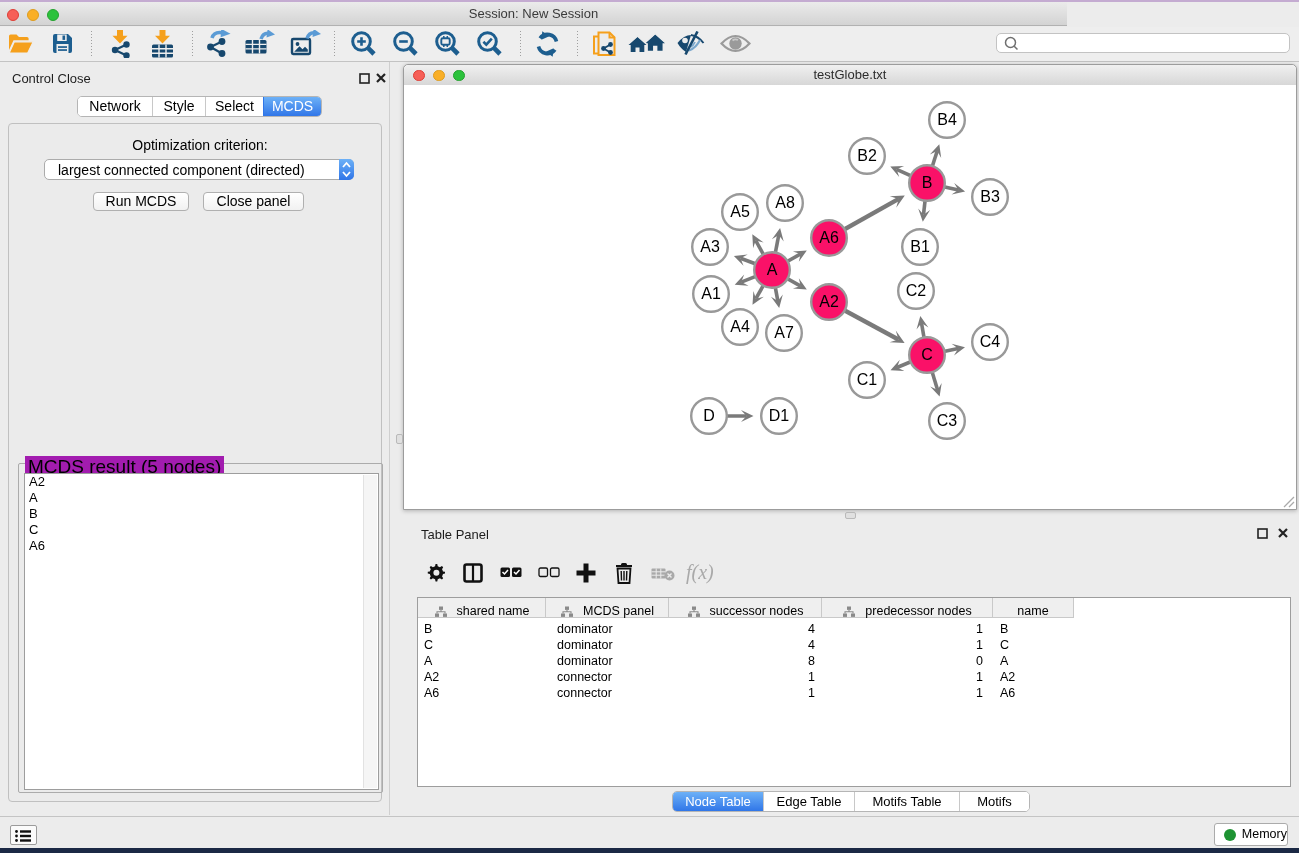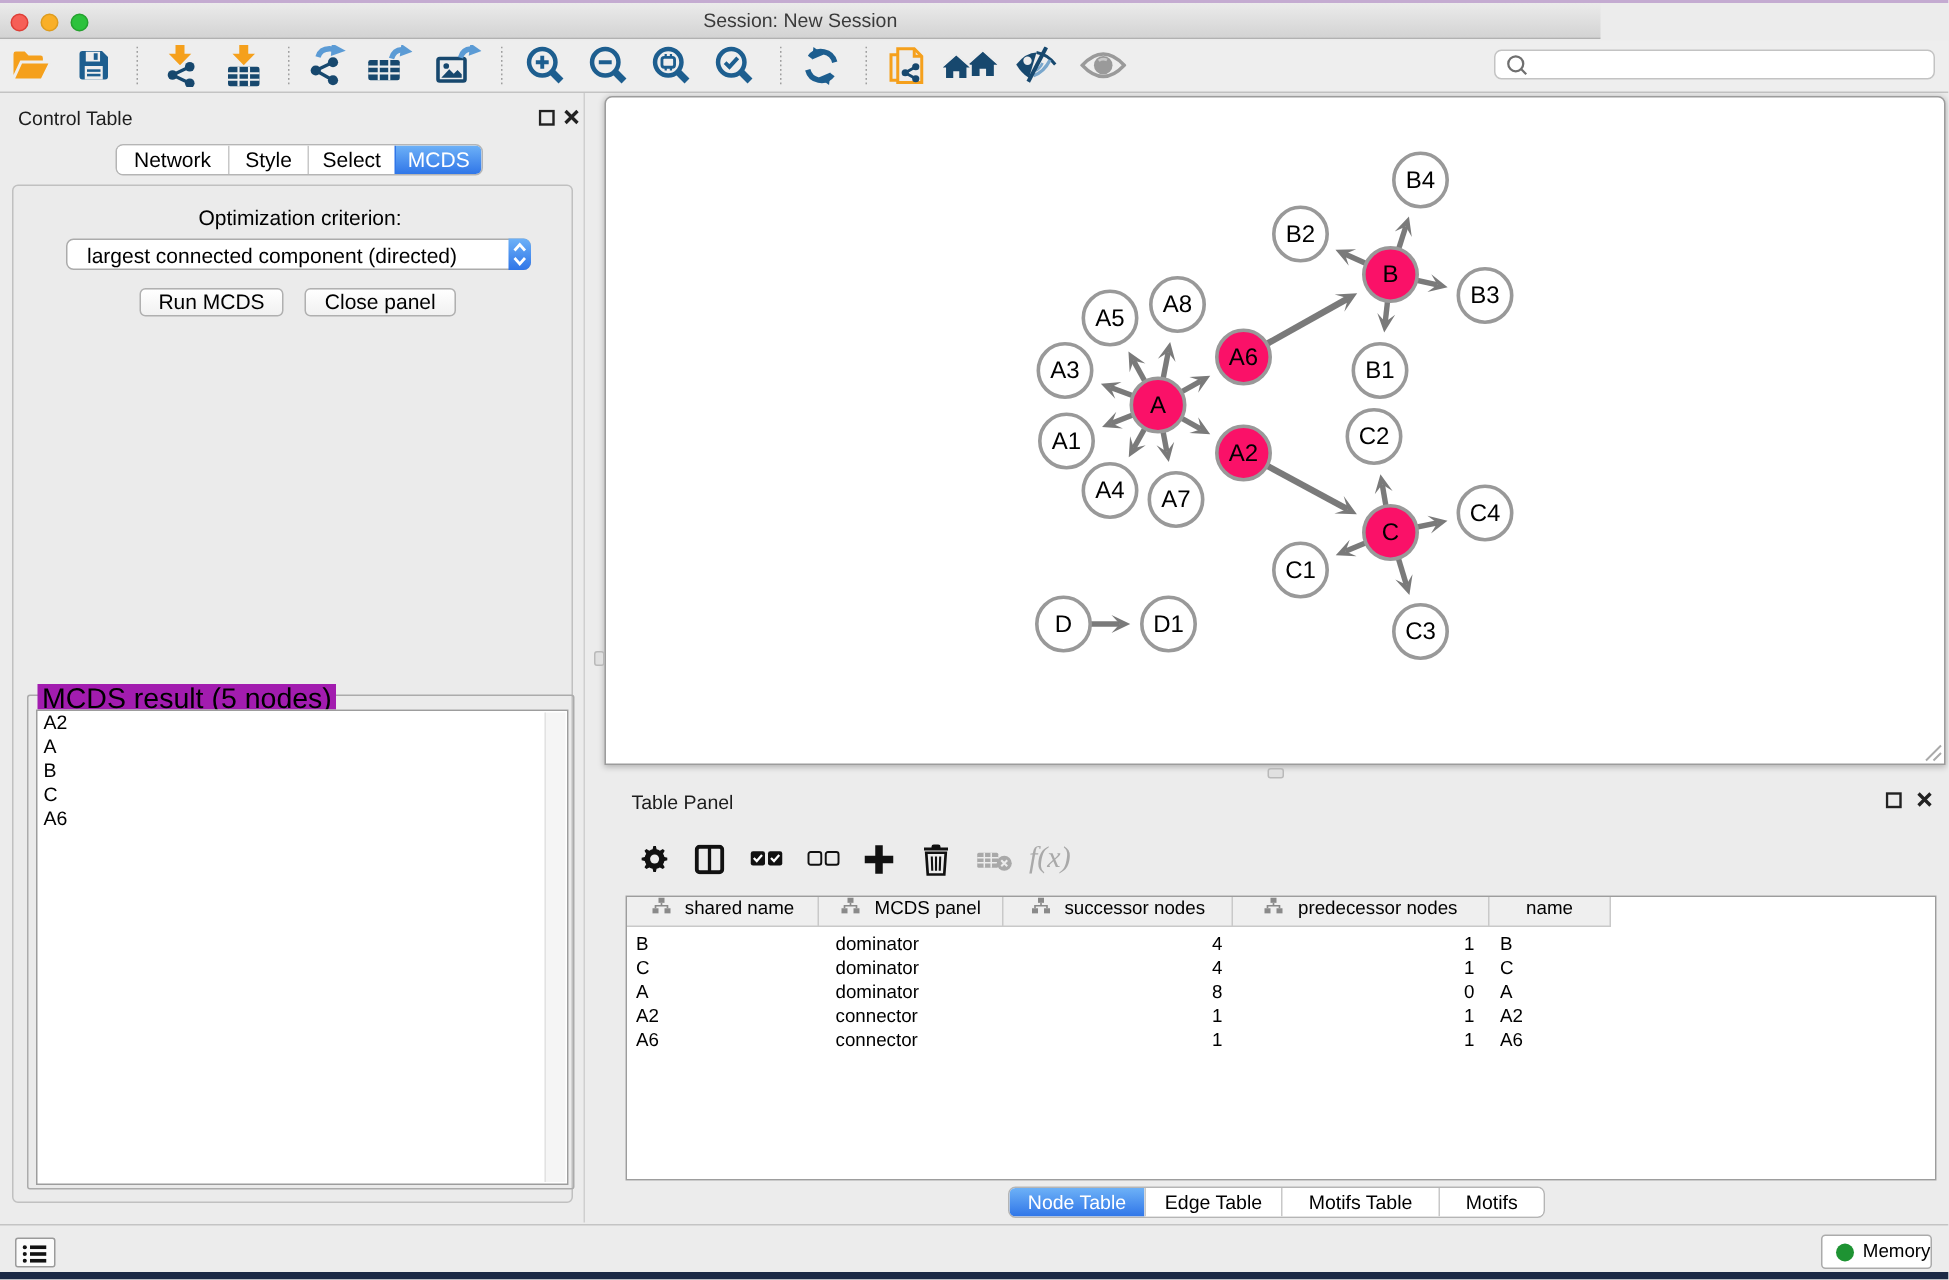--- a/index.html
+++ b/index.html
@@ -56,21 +56,21 @@
 #canvas { position:absolute; left:0; top:20px; width:892px; height:423px; background:#fff; overflow:hidden; }
 
 .vshandle { position:absolute; left:396px; top:434px; width:7px; height:10px; background:#e0e0e0; border:1px solid #b9b9b9; border-radius:2px; }
 .hshandle { position:absolute; left:845px; top:512px; width:11px; height:7px; background:#e0e0e0; border:1px solid #b9b9b9; border-radius:2px; }
 
 #tpanel { left:403px; top:520px; width:896px; height:295px; background:#ececec; }
 #tpanel .phead { position:absolute; left:18px; top:7px; font-size:13px; color:#1d1d1d; }
 #ttoolbar { position:absolute; left:14px; top:38px; height:30px; }
 #tablebox { position:absolute; left:14px; top:77px; width:874px; height:190px; background:#fff; border:1px solid #9d9d9d; }
 #thead { position:absolute; left:0; top:0; height:20px; background:#efefef; border-bottom:1px solid #c9c9c9; }
-.th { position:absolute; top:0; height:20px; border-right:1px solid #c9c9c9; font-size:12.5px; color:#000; display:flex; align-items:flex-start; justify-content:center; }
+.th { position:absolute; top:0; height:20px; border-right:1px solid #c9c9c9; font-size:12.5px; color:#000; display:flex; align-items:flex-end; justify-content:center; }
 .trow { position:absolute; font-size:12.5px; color:#000; height:16px; line-height:16px; }
 .cell { position:absolute; }
 .num { text-align:right; }
 
 #btabs { position:absolute; left:269px; top:271px; height:21px; display:flex; border:1px solid #b5b5b5; border-radius:5px; background:#fff; overflow:hidden; }
 
 #statusbar { left:0; top:816px; width:1299px; height:32px; background:#ececec; border-top:1px solid #c4c4c4; }
 #listbtn { position:absolute; left:10px; top:8px; width:27px; height:20px; background:#fbfbfb; border:1px solid #9b9b9b; border-radius:2px; }
 #membtn { position:absolute; left:1214px; top:6px; width:74px; height:23px; background:#fff; border:1px solid #ababab; border-radius:3px;
   font-size:12.5px; line-height:21px; text-align:right; padding-left:26px; }
@@ -194,21 +194,21 @@
     <div class="tsep" style="left:577px"></div>
   <div id="searchbox">
       <svg width="16" height="16" viewBox="0 0 16 16" style="position:absolute;left:7px;top:2px">
         <circle cx="6.5" cy="6.5" r="5" fill="none" stroke="#6f6f6f" stroke-width="1.5"></circle>
         <line x1="10.2" y1="10.2" x2="13.5" y2="13.5" stroke="#6f6f6f" stroke-width="1.5"></line>
       </svg>
     </div>
 </div>
 
 <div id="cpanel" class="abs">
-  <div class="phead">Control Table</div>
+  <div class="phead">Control Close</div>
   <svg class="winbtns" style="left:359px" width="28" height="12" viewBox="0 0 28 12">
     <rect x="1" y="1" width="9" height="9" fill="none" stroke="#222" stroke-width="1.6"></rect>
     <path d="M18 1 L26 9 M26 1 L18 9" stroke="#222" stroke-width="2.2"></path>
   </svg>
   <div class="segwrap" style="left:77px;top:34px;width:245px">
     <div class="seg" style="width:74px">Network</div>
     <div class="seg" style="width:53px">Style</div>
     <div class="seg" style="width:58px">Select</div>
     <div class="seg sel" style="width:58px">MCDS</div>
   </div>
@@ -232,20 +232,26 @@
         <div class="item">C</div>
         <div class="item">A6</div>
         <div class="sbar"></div>
       </div>
     </div>
   </div>
 </div>
 
 <div id="desktop" class="abs"></div>
 <div id="netframe" class="abs">
+  <div id="netbar">
+    <div class="tl r" style="left:9px"></div>
+    <div class="tl y" style="left:29px"></div>
+    <div class="tl g" style="left:49px"></div>
+    <div class="title">testGlobe.txt</div>
+  </div>
   <div id="canvas">
   <svg width="893" height="424" viewBox="0 0 893 424" style="position:absolute;left:0;top:0">
 <line x1="368.0" y1="185.0" x2="337.2" y2="197.1" stroke="#7a7a7a" stroke-width="3.6"></line>
 <polygon points="330.7,199.7 340.2,189.5 337.2,197.1 344.6,200.7" fill="#7a7a7a"></polygon>
 <line x1="368.0" y1="185.0" x2="396.7" y2="201.1" stroke="#7a7a7a" stroke-width="3.6"></line>
 <polygon points="402.8,204.5 388.9,203.6 396.7,201.1 394.8,193.2" fill="#7a7a7a"></polygon>
 <line x1="368.0" y1="185.0" x2="336.5" y2="173.3" stroke="#7a7a7a" stroke-width="3.6"></line>
 <polygon points="329.9,170.9 343.7,169.6 336.5,173.3 339.5,180.8" fill="#7a7a7a"></polygon>
 <line x1="368.0" y1="185.0" x2="351.9" y2="213.7" stroke="#7a7a7a" stroke-width="3.6"></line>
 <polygon points="348.5,219.8 349.4,205.9 351.9,213.7 359.8,211.8" fill="#7a7a7a"></polygon>

